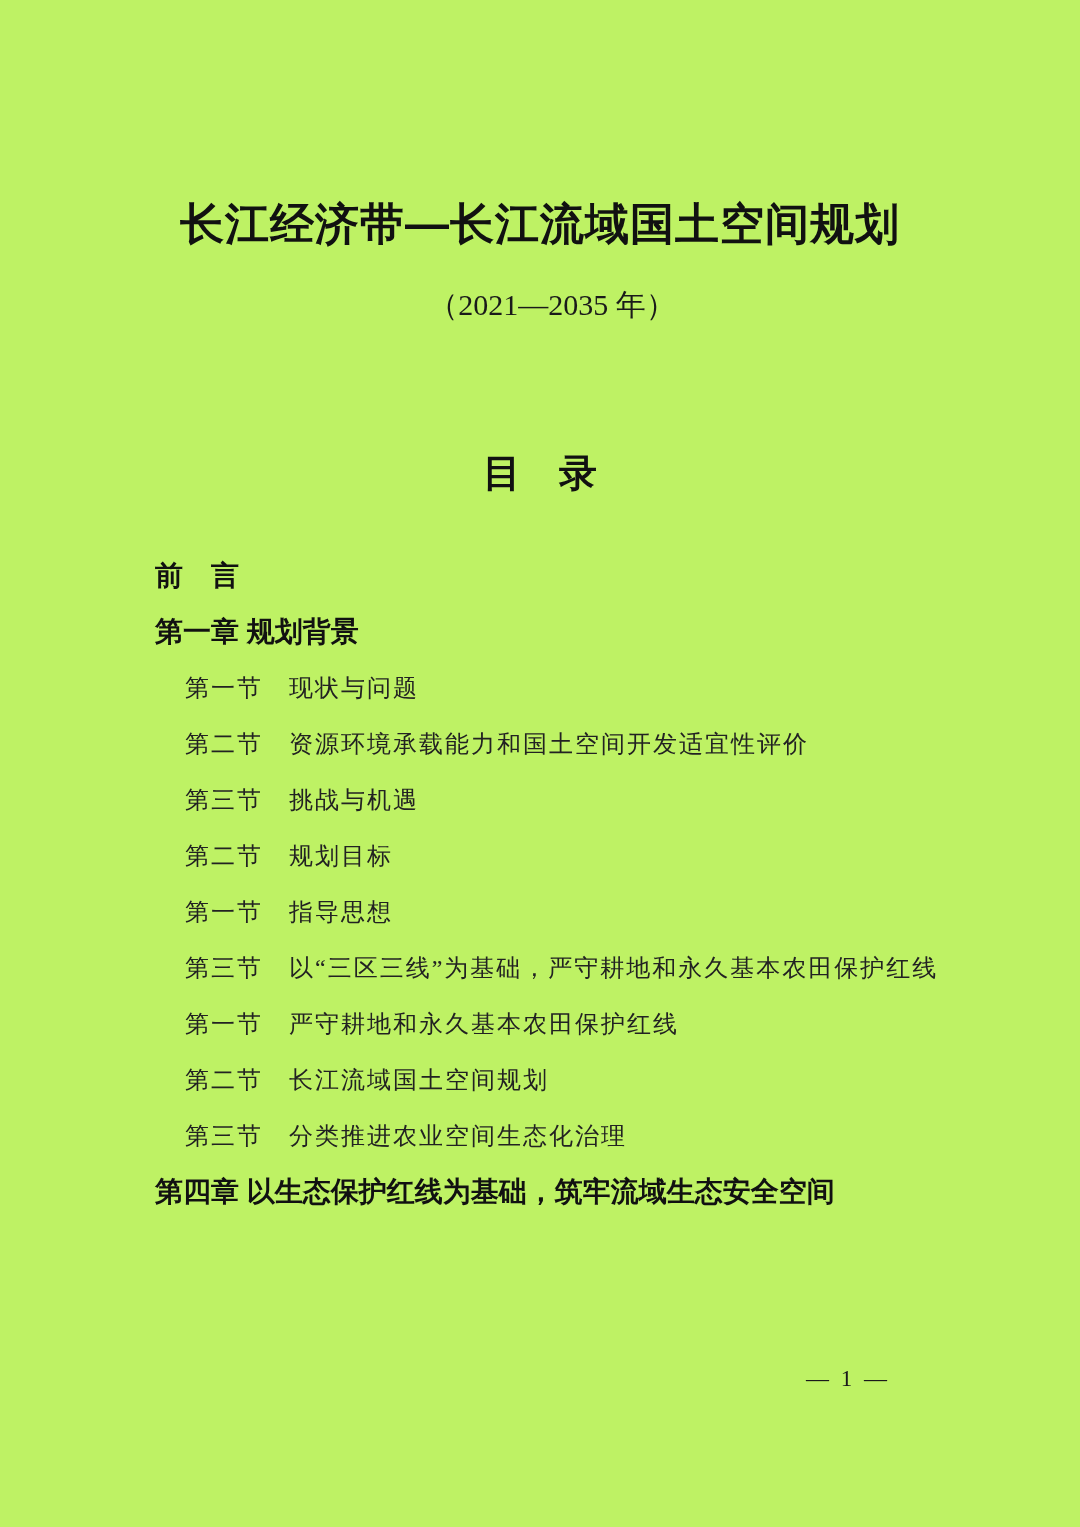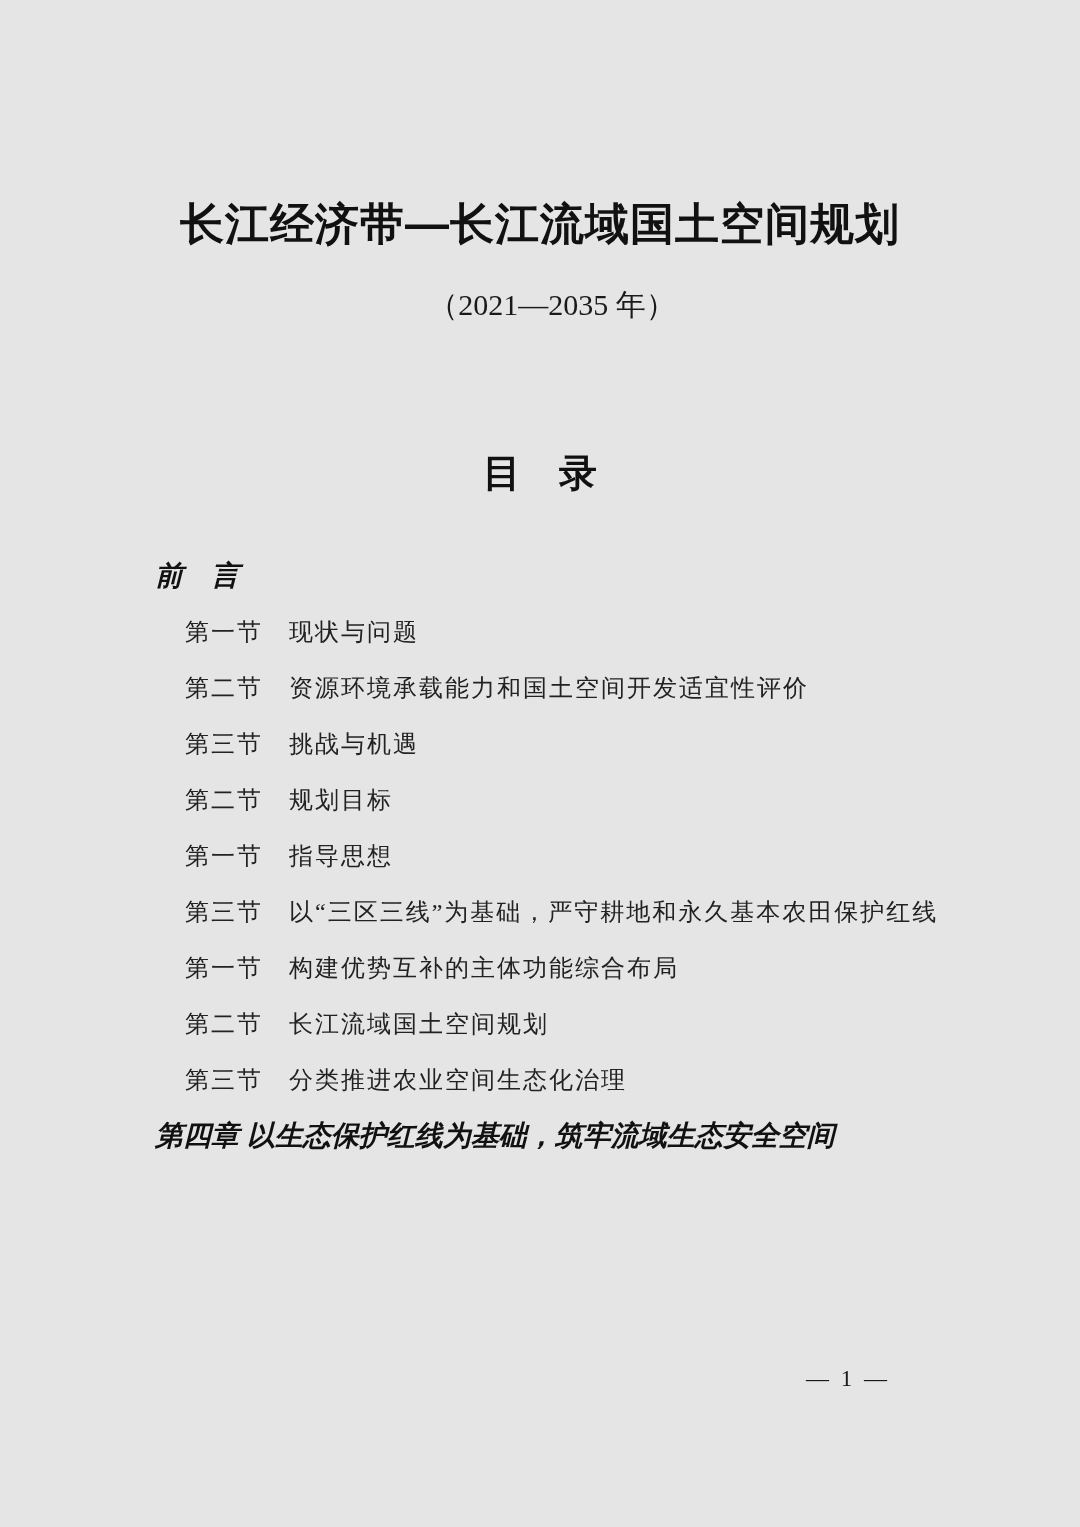--- a/index.html
+++ b/index.html
@@ -5,21 +5,21 @@
   html, body {
     margin: 0;
     padding: 0;
     background: #ffffff;
   }
   .page {
     position: relative;
     width: 1080px;
     height: 1527px;
     margin: 0 auto;
-    background: #e5e5e5;
+    background: #bef264;
     overflow: hidden;
     color: #1a1a1a;
   }
   .doc-title {
     position: absolute;
     top: 198px;
     left: 0;
     width: 100%;
     margin: 0;
     text-align: center;
@@ -67,21 +67,20 @@
     height: 56px;
     display: flex;
     align-items: center;
     white-space: nowrap;
   }
   .toc-row.chapter {
     font-family: "Liberation Sans", sans-serif;
     font-weight: 700;
     font-size: 28px;
     color: #111111;
-    font-style: italic;
   }
   .toc-row.section {
     font-family: "Liberation Serif", serif;
     font-size: 24px;
     letter-spacing: 2px;
     padding-left: 30px;
     color: #222222;
   }
   .page-number {
     position: absolute;
@@ -100,27 +99,28 @@
 <div class="page">
 
   <h1 class="doc-title">长江经济带—长江流域国土空间规划</h1>
 
   <div class="doc-subtitle">（2021—2035 年）</div>
 
   <h2 class="toc-heading">目　录</h2>
 
   <nav class="toc">
     <div class="toc-row chapter">前　言</div>
+    <div class="toc-row chapter">第一章 规划背景</div>
     <div class="toc-row section">第一节　现状与问题</div>
     <div class="toc-row section">第二节　资源环境承载能力和国土空间开发适宜性评价</div>
     <div class="toc-row section">第三节　挑战与机遇</div>
     <div class="toc-row section">第二节　规划目标</div>
     <div class="toc-row section">第一节　指导思想</div>
     <div class="toc-row section">第三节　以“三区三线”为基础，严守耕地和永久基本农田保护红线</div>
-    <div class="toc-row section">第一节　构建优势互补的主体功能综合布局</div>
+    <div class="toc-row section">第一节　严守耕地和永久基本农田保护红线</div>
     <div class="toc-row section">第二节　长江流域国土空间规划</div>
     <div class="toc-row section">第三节　分类推进农业空间生态化治理</div>
     <div class="toc-row chapter">第四章 以生态保护红线为基础，筑牢流域生态安全空间</div>
   </nav>
 
   <div class="page-number">— 1 —</div>
 
 </div>
 
 </body></html>

